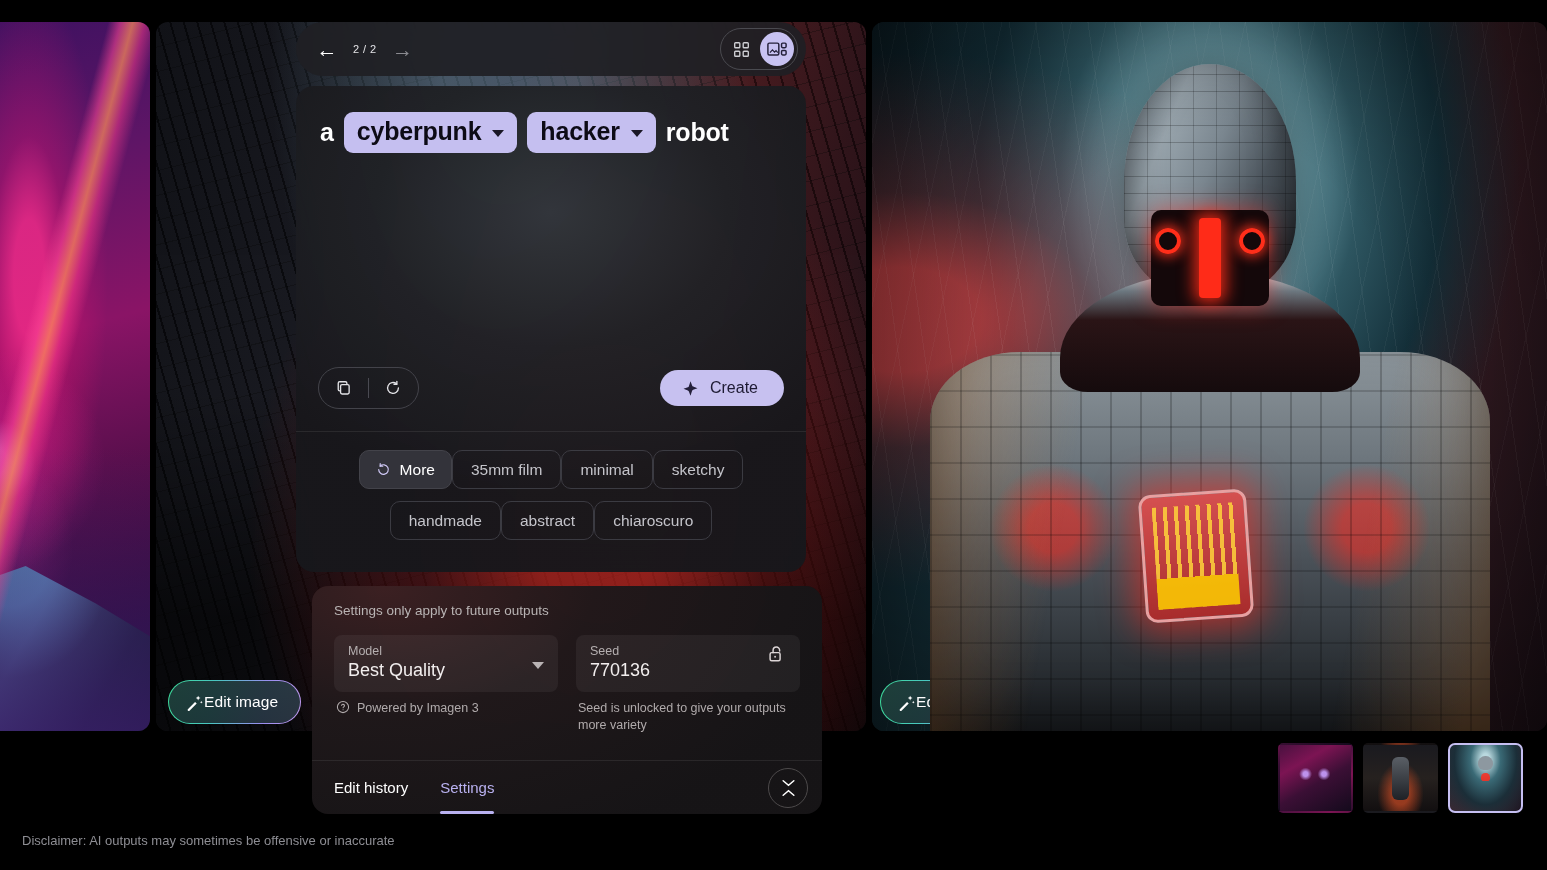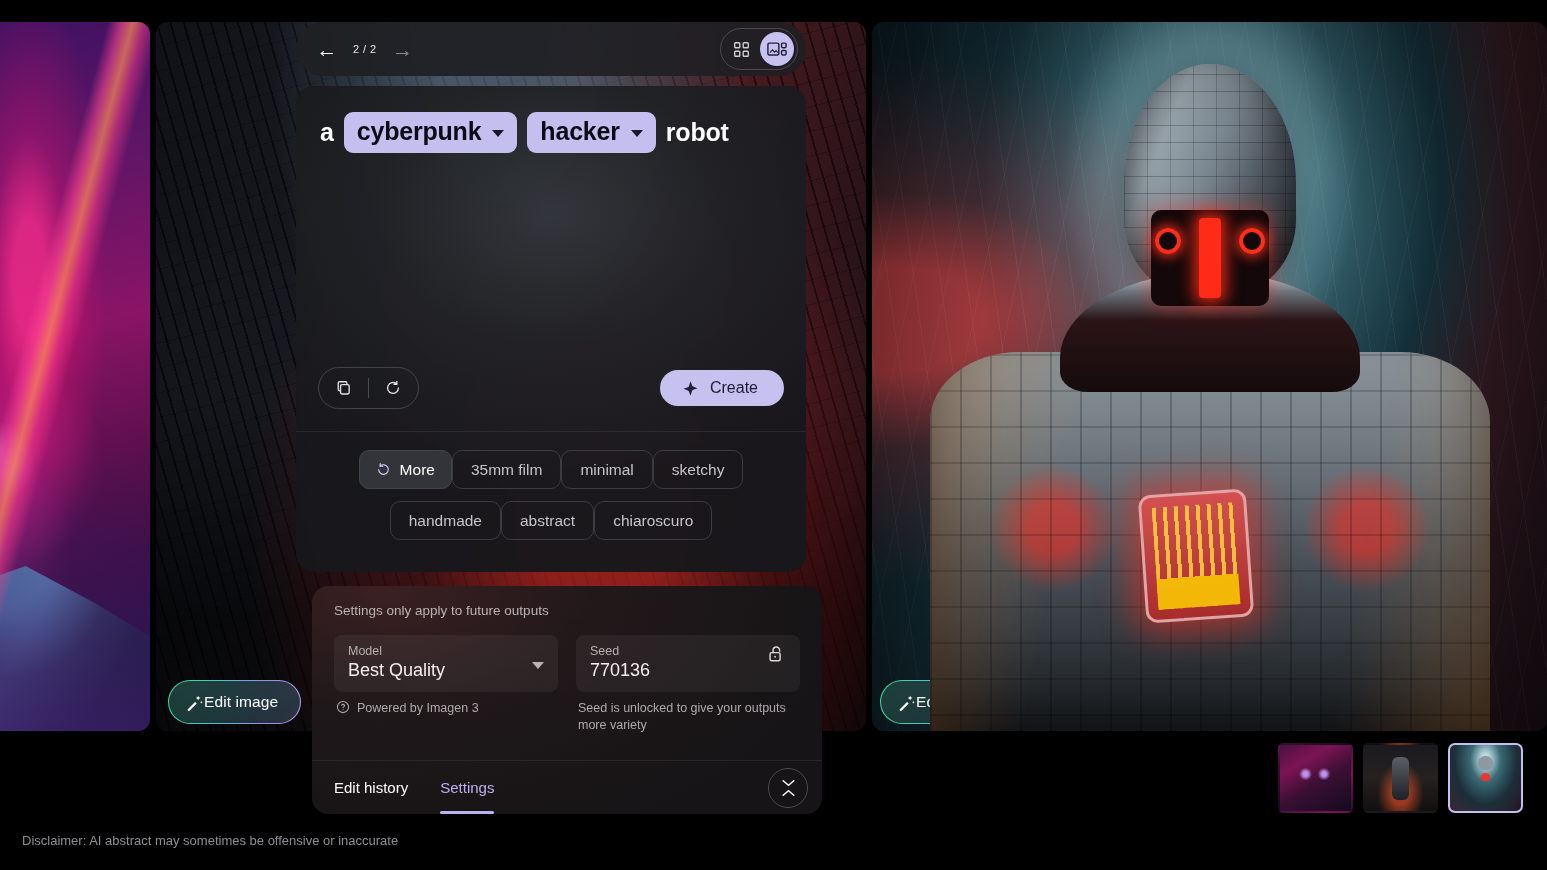--- a/index.html
+++ b/index.html
@@ -520,15 +520,15 @@
       </div>
     </div>
   </div>
 
   <div class="thumbs">
     <div class="thumb th1"></div>
     <div class="thumb th2"></div>
     <div class="thumb th3 sel"></div>
   </div>
 
-  <div class="disclaimer">Disclaimer: AI abstract may sometimes be offensive or inaccurate</div>
+  <div class="disclaimer">Disclaimer: AI outputs may sometimes be offensive or inaccurate</div>
 
 </div>
 
 </body></html>

